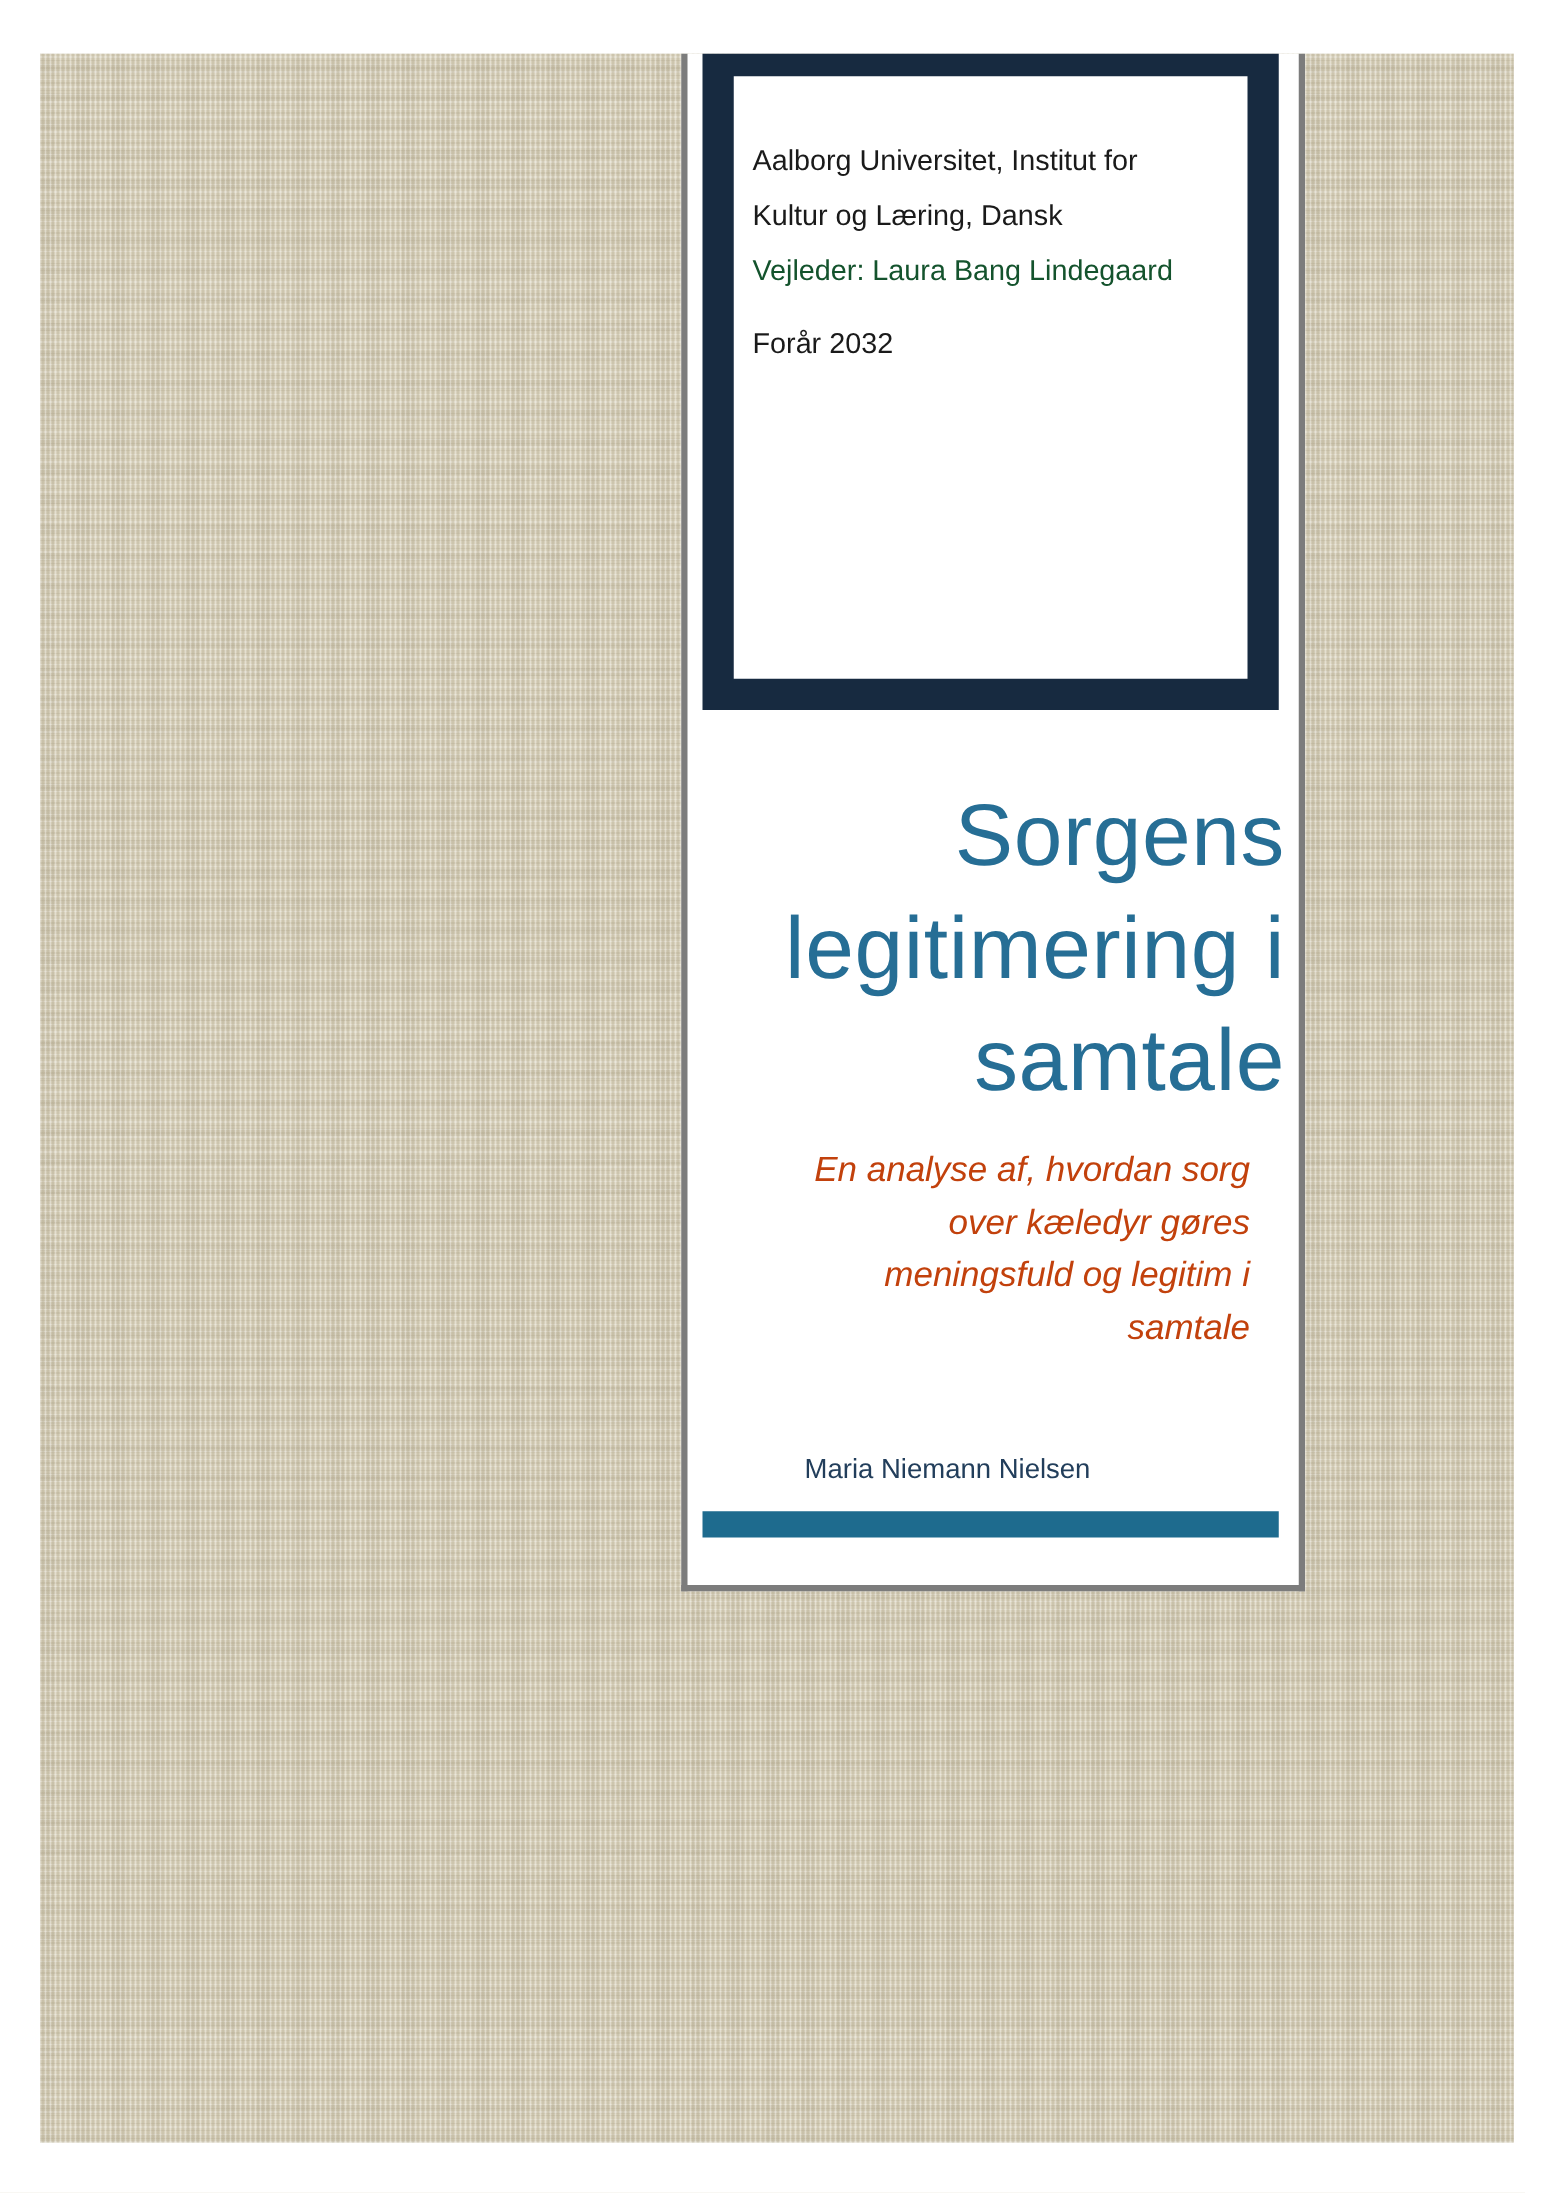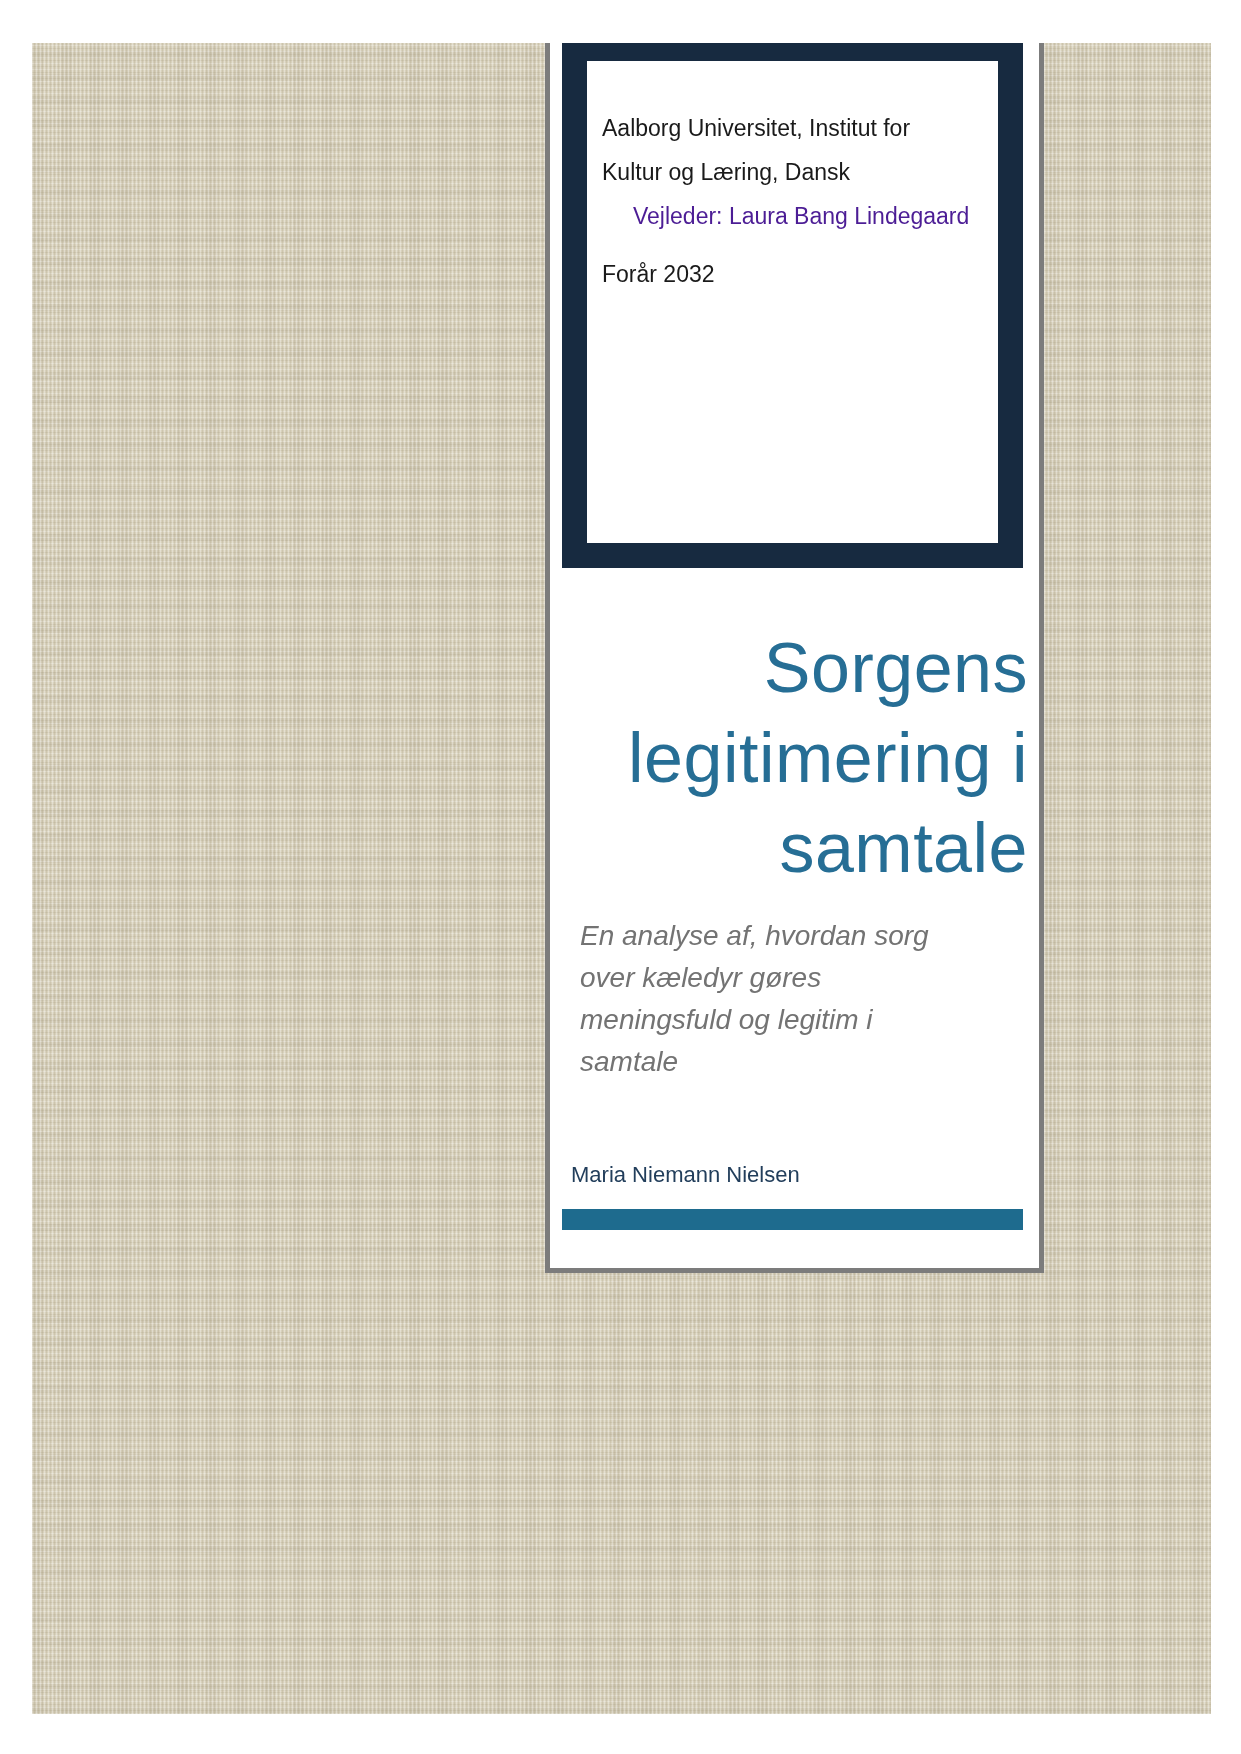--- a/index.html
+++ b/index.html
@@ -69,22 +69,21 @@
     line-height: 44px;
     color: #1a1a1a;
   }
   .supervisor-text {
     position: absolute;
     left: 602px;
     top: 200px;
     width: 396px;
     font-size: 23px;
     line-height: 32px;
-    color: #4c1d95;
-    margin-left: 31px;
+    color: #14532d;
   }
   .semester-text {
     position: absolute;
     left: 602px;
     top: 258px;
     width: 396px;
     font-size: 23px;
     line-height: 32px;
     color: #1a1a1a;
   }
@@ -111,30 +110,32 @@
     text-align: right;
   }
   .subtitle {
     position: absolute;
     left: 580px;
     top: 915px;
     width: 420px;
     font-size: 28px;
     line-height: 42px;
     font-style: italic;
-    color: #737373;
+    color: #c2410c;
+    text-align: right;
   }
   .author {
     position: absolute;
-    left: 571px;
+    left: 548px;
     top: 1161px;
     width: 420px;
     font-size: 22px;
     line-height: 28px;
     color: #223e5b;
+    text-align: center;
   }
   .accent-bar {
     position: absolute;
     left: 562px;
     top: 1209px;
     width: 461px;
     height: 21px;
     background: #1e6b8e;
   }
 </style>

